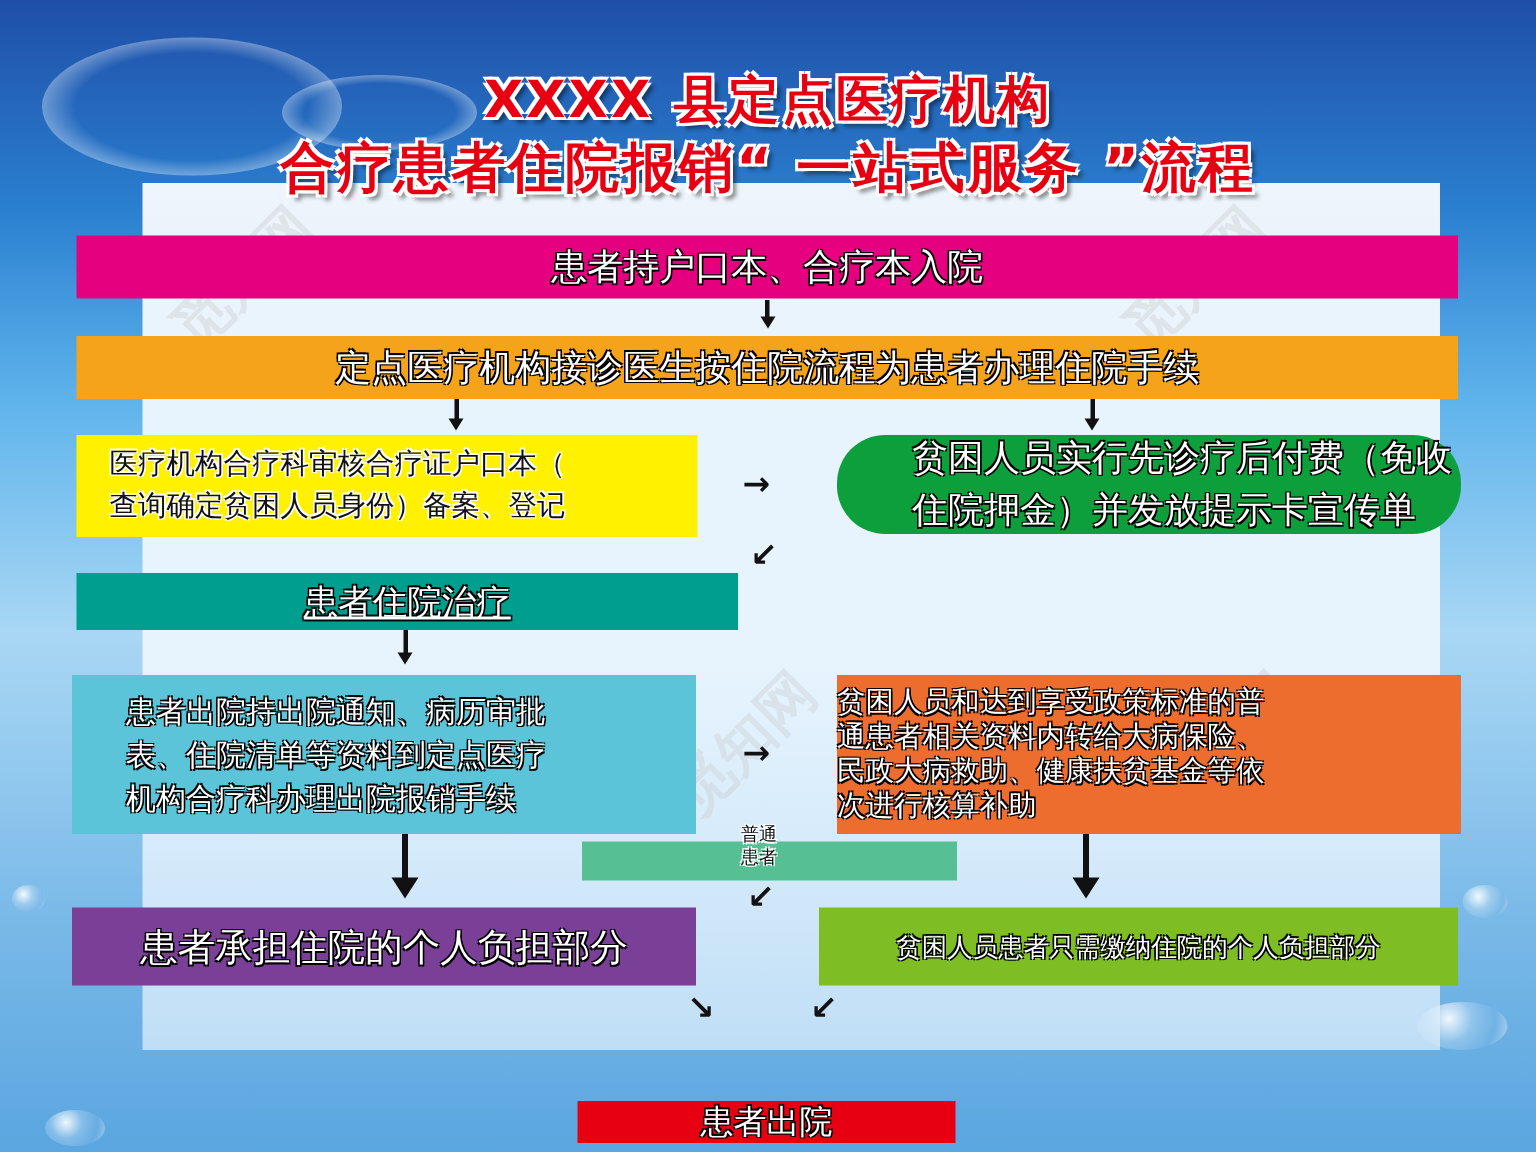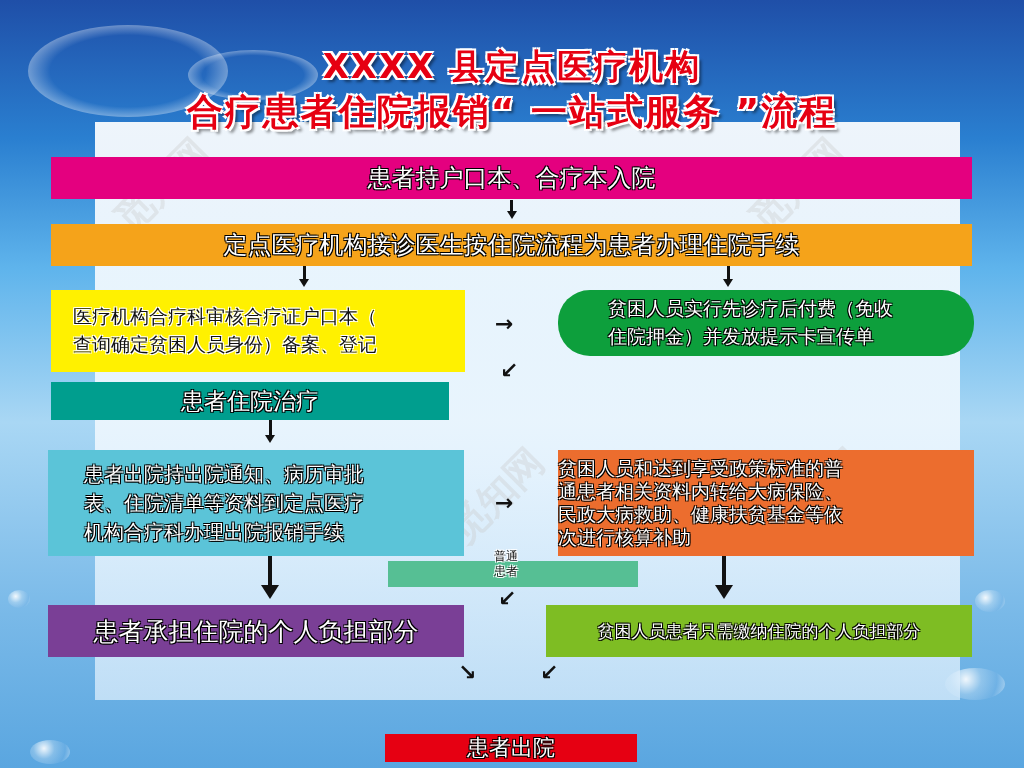--- a/index.html
+++ b/index.html
@@ -56,37 +56,37 @@
 <div class="smallhead" style="left:507px;top:211px;"></div>
 
 <div class="box" style="left:51px;top:224px;width:921px;height:42px;background:#f5a31a;font-size:24px;">
   <span>定点医疗机构接诊医生按住院流程为患者办理住院手续</span>
 </div>
 <div class="vline" style="left:303px;top:266px;height:14px;"></div>
 <div class="smallhead" style="left:299px;top:279px;"></div>
 <div class="vline" style="left:727px;top:266px;height:14px;"></div>
 <div class="smallhead" style="left:723px;top:279px;"></div>
 
-<div class="box dark multi" style="left:51px;top:290px;width:414px;height:82px;background:#fff100;font-size:19px;padding-left:22px;">
+<div class="box dark multi" style="left:51px;top:290px;width:414px;height:68px;background:#fff100;font-size:19px;padding-left:22px;">
   <div>
     <div>医疗机构合疗科审核合疗证户口本（</div>
     <div>查询确定贫困人员身份）备案、登记</div>
   </div>
 </div>
 <div class="arrow" style="left:495px;top:313px;">→</div>
 
-<div class="box multi" style="left:558px;top:290px;width:416px;height:66px;background:#0d9f3c;font-size:19px;padding-left:50px;border-radius:32px;">
+<div class="box multi" style="left:558px;top:290px;width:416px;height:66px;background:#0d9f3c;font-size:24px;padding-left:50px;border-radius:32px;">
   <div>
     <div>贫困人员实行先诊疗后付费（免收</div>
     <div>住院押金）并发放提示卡宣传单</div>
   </div>
 </div>
 <div class="arrow" style="left:500px;top:360px;">↙</div>
 
-<div class="box" style="left:51px;top:382px;width:398px;height:38px;background:#009e8e;font-size:23px;">
+<div class="box" style="left:51px;top:382px;width:441px;height:38px;background:#009e8e;font-size:23px;text-decoration:underline;">
   <span>患者住院治疗</span>
 </div>
 <div class="vline" style="left:269px;top:420px;height:16px;"></div>
 <div class="smallhead" style="left:265px;top:435px;"></div>
 
 <div class="box multi" style="left:48px;top:450px;width:416px;height:106px;background:#5bc4d8;font-size:20px;padding-left:36px;">
   <div>
     <div>患者出院持出院通知、病历审批</div>
     <div>表、住院清单等资料到定点医疗</div>
     <div>机构合疗科办理出院报销手续</div>

